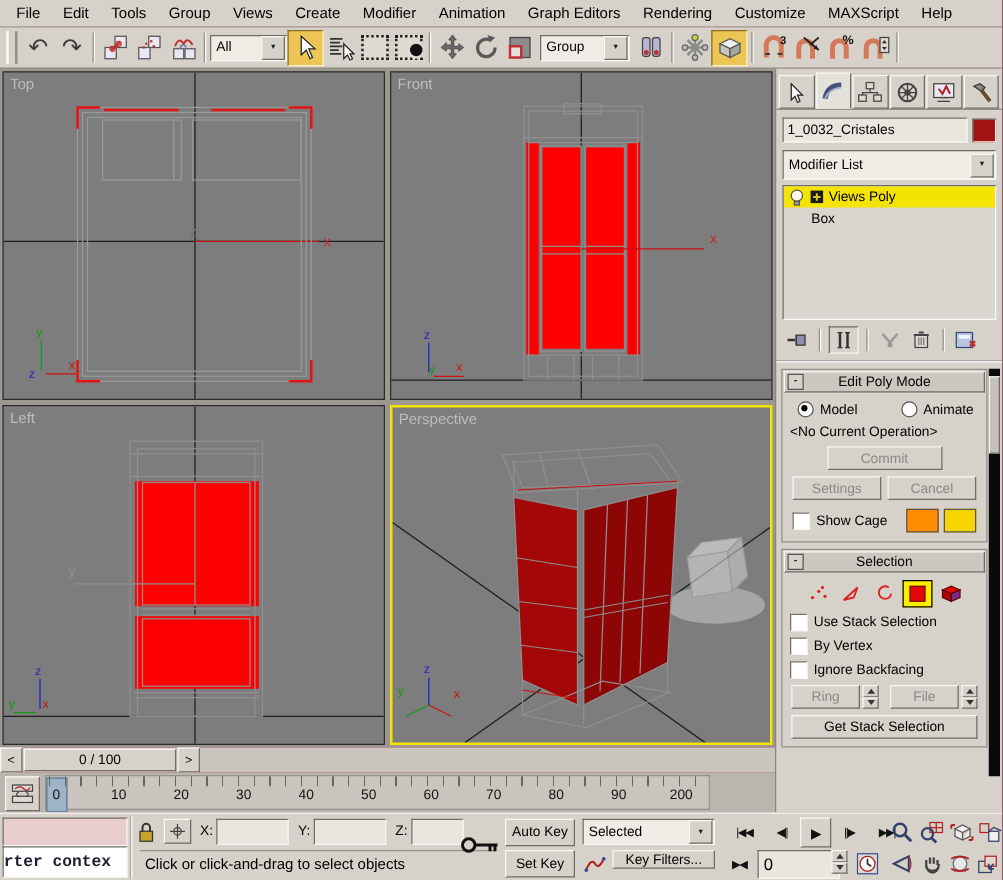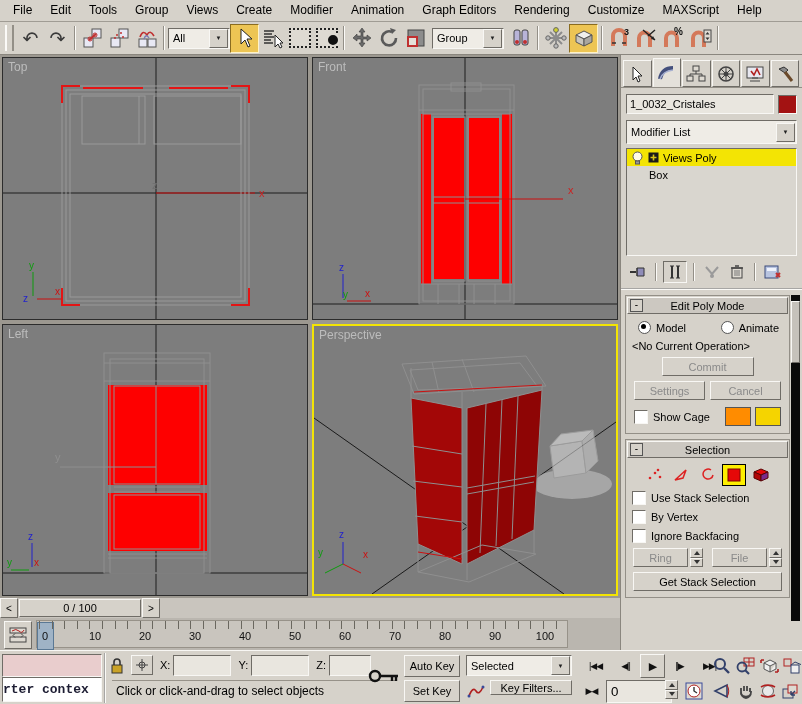--- a/index.html
+++ b/index.html
@@ -664,21 +664,21 @@
       <span class="rlabel" style="left:8px">0</span>
       <span class="rlabel" style="left:58px">10</span>
       <span class="rlabel" style="left:108px">20</span>
       <span class="rlabel" style="left:158px">30</span>
       <span class="rlabel" style="left:208px">40</span>
       <span class="rlabel" style="left:258px">50</span>
       <span class="rlabel" style="left:308px">60</span>
       <span class="rlabel" style="left:358px">70</span>
       <span class="rlabel" style="left:408px">80</span>
       <span class="rlabel" style="left:458px">90</span>
-      <span class="rlabel" style="left:508px">100</span>
+      <span class="rlabel" style="left:508px">200</span>
     </div>
   </div>
 
   <div class="statusbar">
     <div class="listener">
       <div class="mlpink"></div>
       <div class="mlwhite">
           <span>rter contex</span>
         </div>
     </div>

